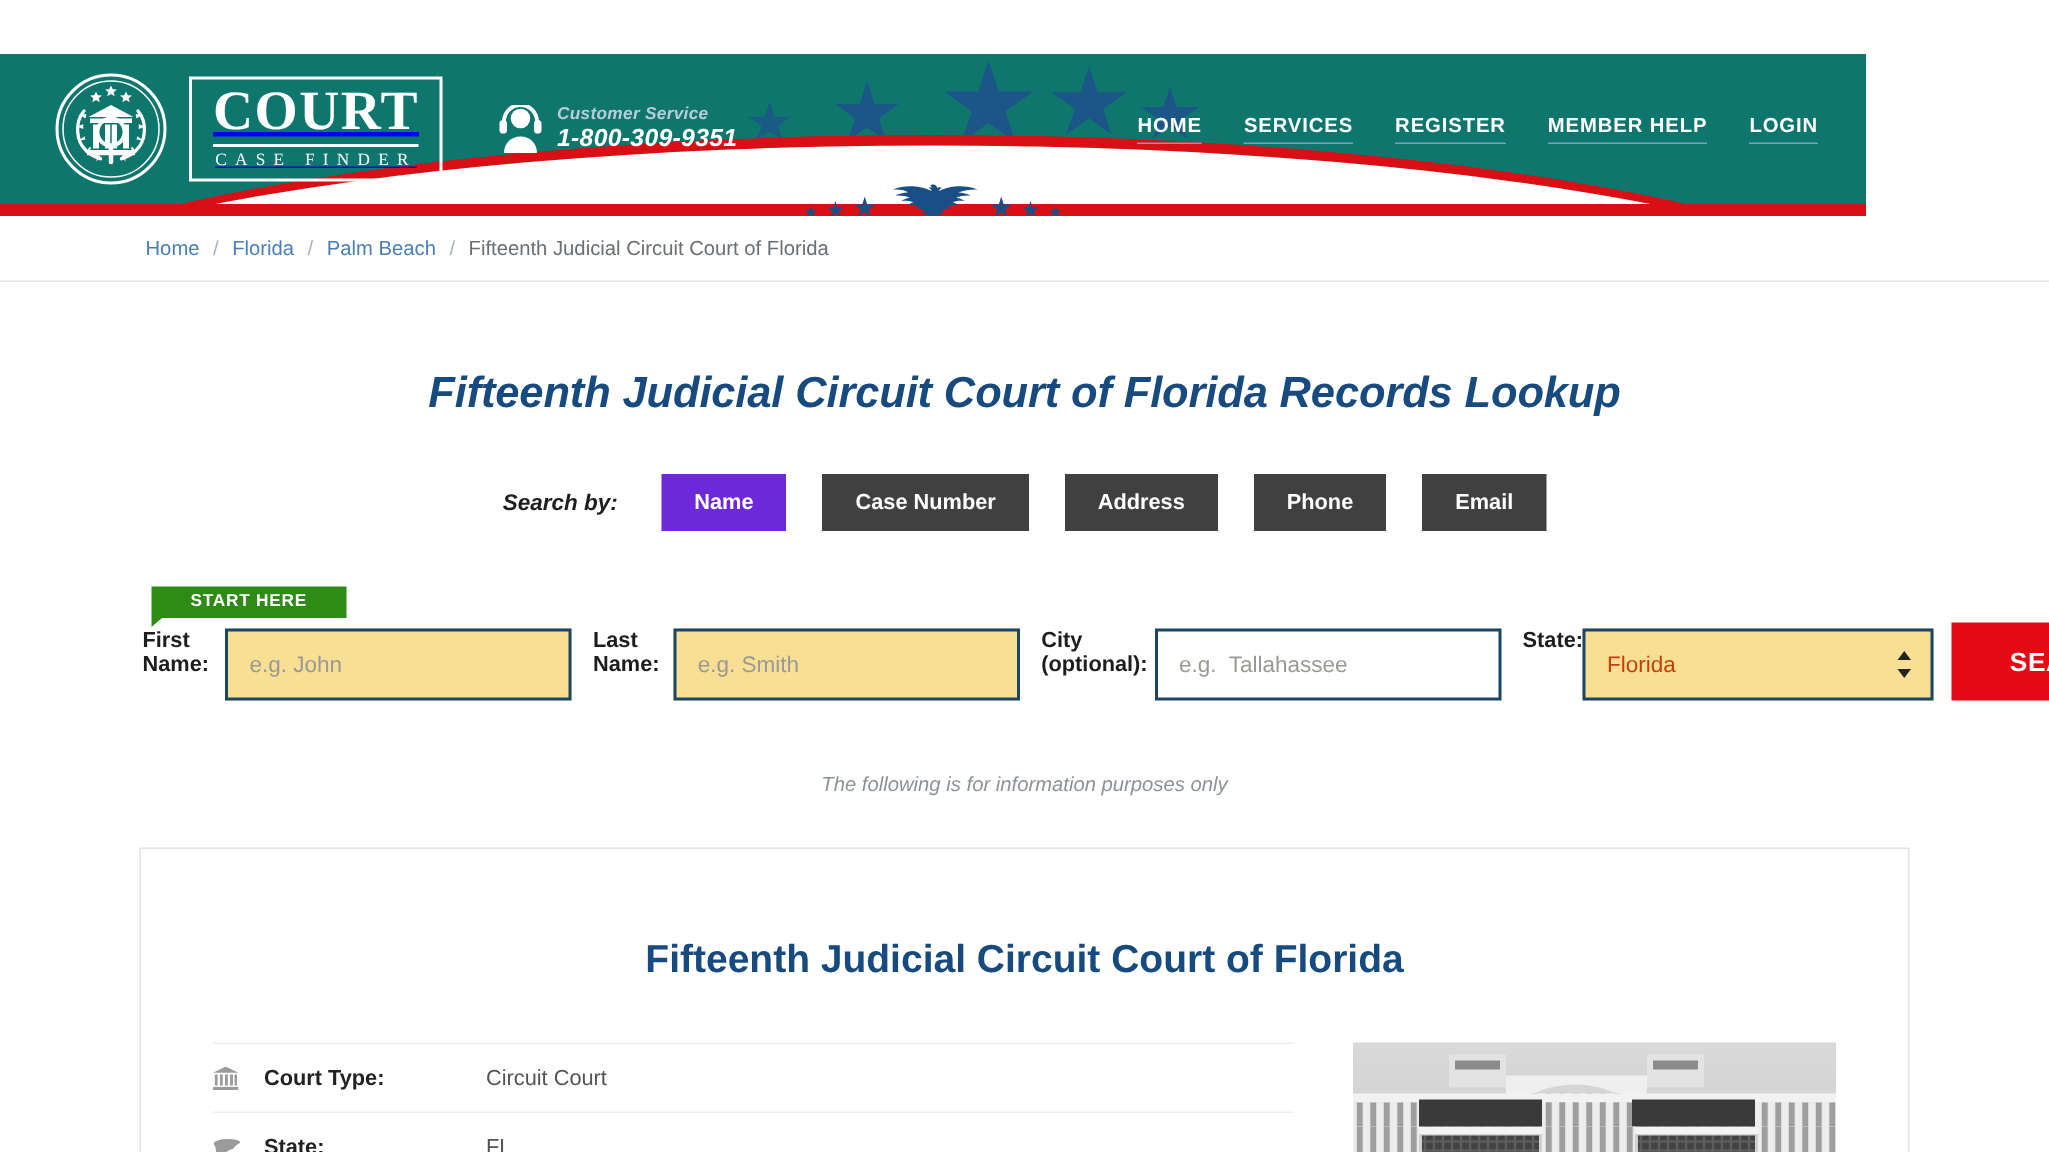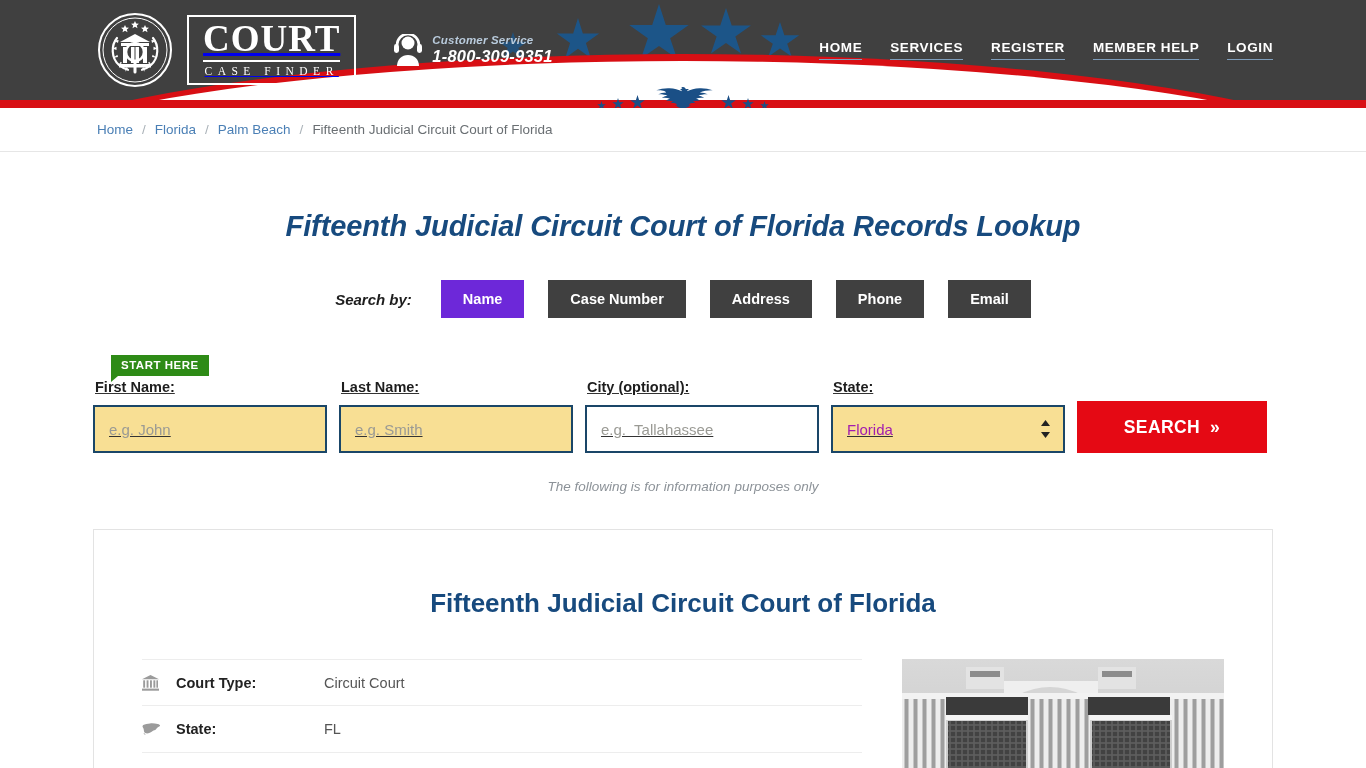--- a/index.html
+++ b/index.html
@@ -8,24 +8,25 @@
     width: 1366px; height: 768px;
     overflow: hidden;
     background: #ffffff;
     font-family: "Liberation Sans", sans-serif;
     color: #333;
   }
 
   
   .header {
     position: relative;
-    width: 1366px;
+    width: 1244px;
     height: 108px;
-    background: #404040;
+    background: #0f766e;
     overflow: hidden;
+    margin-top: 36px;
   }
   .hdr-stars { position: absolute; inset: 0; pointer-events: none; }
   .star {
     position: absolute;
     background: #1c5588;
     clip-path: polygon(50% 0%, 61% 35%, 98% 35%, 68% 57%, 79% 91%, 50% 70%, 21% 91%, 32% 57%, 2% 35%, 39% 35%);
   }
   .hdr-curve {
     position: absolute;
     left: -6%; bottom: -96px;
@@ -126,50 +127,50 @@
     font-size: 14.5px; font-weight: 700;
     padding: 0 22px; height: 38px;
     display: flex; align-items: center; justify-content: center;
     cursor: pointer; border: none;
     font-family: "Liberation Sans", sans-serif;
   }
   .tab.active { background: #6d28d9; }
 
   
   .starthere {
-    position: absolute; left: 18px; top: 0;
+    position: absolute; left: 8px; top: 0;
     background: #2e8b16; color: #fff;
     font-size: 11.5px; font-weight: 700; letter-spacing: .5px;
-    padding: 4px 10px 5px;
+    padding: 4px 26px 5px;
   }
   .starthere::after {
     content: ""; position: absolute;
     left: 0; bottom: -6px;
     border-left: 7px solid #2e8b16;
     border-bottom: 6px solid transparent;
   }
 
   
   .form-zone { position: relative; margin-top: 37px; height: 110px; }
   .form-row {
     position: absolute; left: 0; top: 24px;
     display: flex; align-items: flex-end; gap: 12px;
   }
-  .field { display: flex; flex-direction: column; text-decoration: underline; }
+  .field { display: flex; flex-direction: row; }
   .field-lbl {
     font-size: 14.5px; font-weight: 700; color: #1d1d1d;
     margin-bottom: 10px; padding-left: 2px;
   }
   .field input, .field select {
     height: 48px;
     border: 2px solid #1a4668;
     background: #f8df94;
     font-size: 15px;
     font-family: "Liberation Sans", sans-serif;
-    color: #a21caf;
+    color: #c2410c;
     padding: 0 14px;
     outline: none;
   }
   .field input::placeholder { color: #9a9a94; }
   .field.white input { background: #ffffff; }
   .f-first input { width: 234px; }
   .f-last  input { width: 234px; }
   .f-city  input { width: 234px; }
   .f-state { position: relative; }
   .f-state select {

